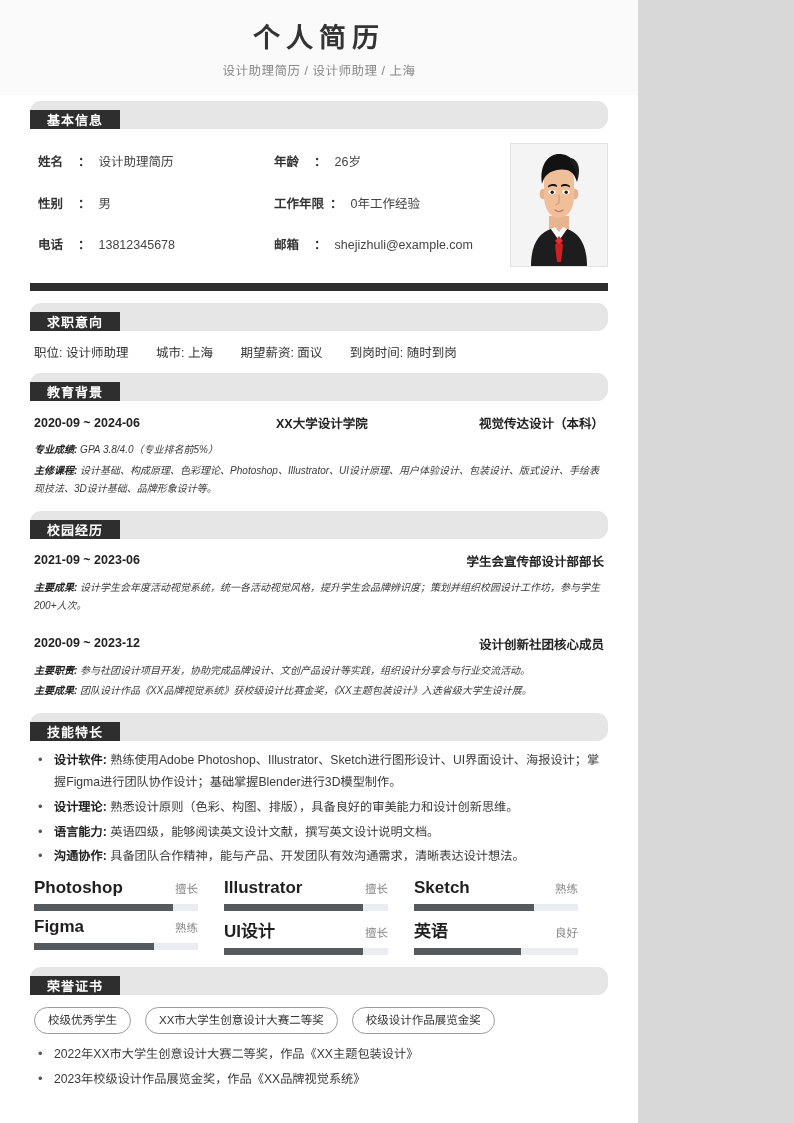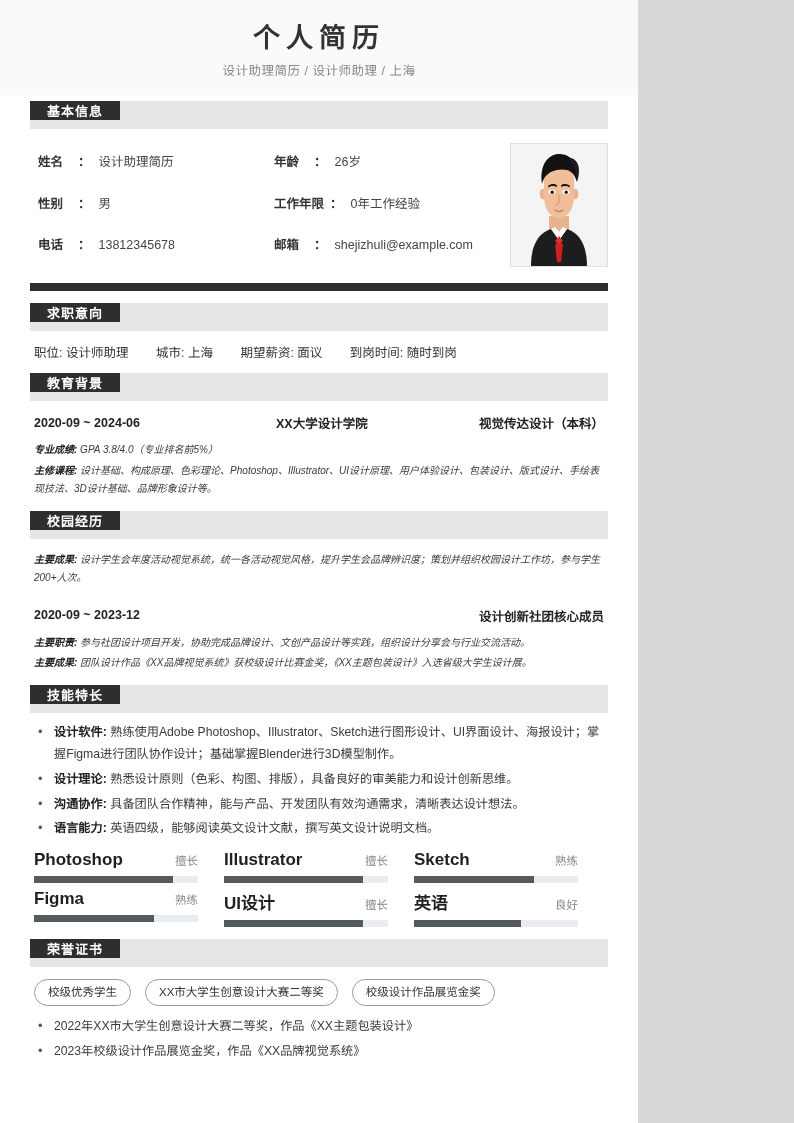--- a/index.html
+++ b/index.html
@@ -41,24 +41,25 @@
   .resume-subtitle {
     font-size: 12.5px;
     color: #888888;
     letter-spacing: 0.5px;
     line-height: 1.2;
   }
 
   
   .section-head {
     display: flex;
-    align-items: flex-start;
+    align-items: flex-end;
     background: #e6e6e6;
     height: 28px;
     margin-top: 6px;
+    border-radius: 11px;
   }
   .section-head .tag {
     background: #2e2e2e;
     color: #ffffff;
     font-size: 13px;
     font-weight: bold;
     letter-spacing: 1px;
     display: flex;
     align-items: center;
     padding: 0 17px;
@@ -381,20 +382,25 @@
         <b>主修课程</b><b>: </b><span>设计基础、构成原理、色彩理论、Photoshop、Illustrator、UI设计原理、用户体验设计、包装设计、版式设计、手绘表现技法、3D设计基础、品牌形象设计等。</span>
       </div>
     </div>
 
     <div class="section-head">
       <div class="tag">校园经历</div>
       <div class="rest"></div>
     </div>
 
     <div class="entry">
+      <div class="entry-row">
+        <div class="e-left">2021-09 ~ 2023-06</div>
+        <div class="e-mid"></div>
+        <div class="e-right">学生会宣传部设计部部长</div>
+      </div>
       <div class="det">
         <b>主要成果</b><b>: </b><span>设计学生会年度活动视觉系统，统一各活动视觉风格，提升学生会品牌辨识度；策划并组织校园设计工作坊，参与学生200+人次。</span>
       </div>
     </div>
 
     <div class="entry">
       <div class="entry-row">
         <div class="e-left">2020-09 ~ 2023-12</div>
         <div class="e-mid"></div>
         <div class="e-right">设计创新社团核心成员</div>
@@ -413,24 +419,24 @@
     </div>
 
     <ul class="bullets">
       <li>
         <b>设计软件</b><b>: </b><span>熟练使用Adobe Photoshop、Illustrator、Sketch进行图形设计、UI界面设计、海报设计；掌握Figma进行团队协作设计；基础掌握Blender进行3D模型制作。</span>
       </li>
       <li>
         <b>设计理论</b><b>: </b><span>熟悉设计原则（色彩、构图、排版），具备良好的审美能力和设计创新思维。</span>
       </li>
       <li>
-        <b>沟通协作</b><b>: </b><span>具备团队合作精神，能与产品、开发团队有效沟通需求，清晰表达设计想法。</span>
+        <b>语言能力</b><b>: </b><span>英语四级，能够阅读英文设计文献，撰写英文设计说明文档。</span>
       </li>
       <li>
-        <b>语言能力</b><b>: </b><span>英语四级，能够阅读英文设计文献，撰写英文设计说明文档。</span>
+        <b>沟通协作</b><b>: </b><span>具备团队合作精神，能与产品、开发团队有效沟通需求，清晰表达设计想法。</span>
       </li>
     </ul>
 
     <div class="bars">
       <div class="bar-item">
         <div class="bar-top">
           <span class="bar-name">Photoshop</span>
           <span class="bar-level">擅长</span>
         </div>
         <div class="bar-track">

